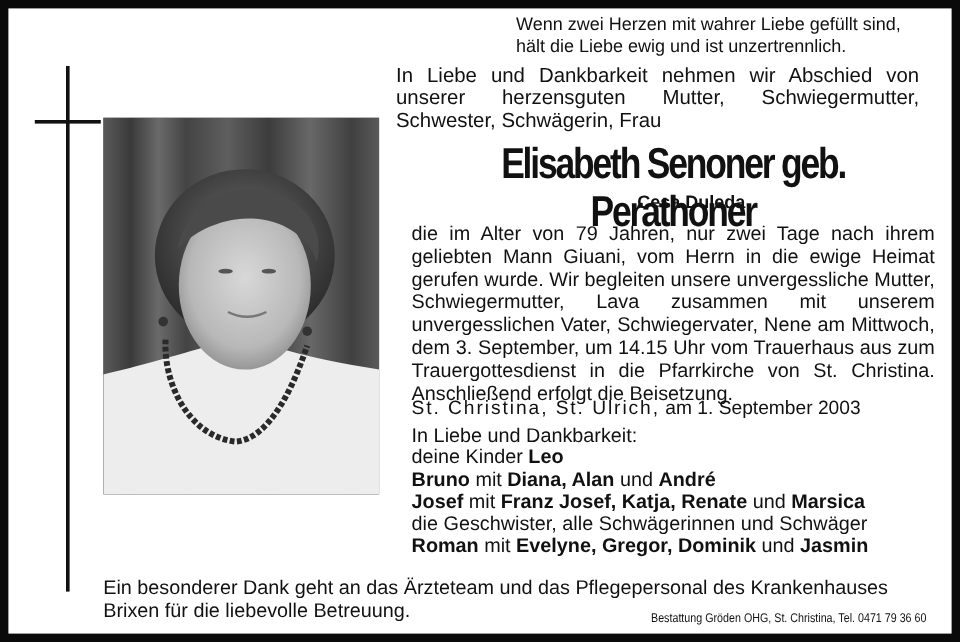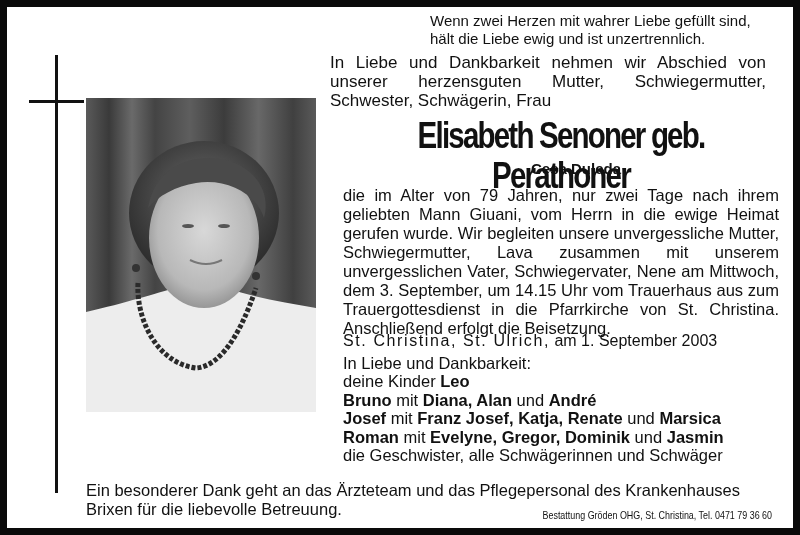--- a/index.html
+++ b/index.html
@@ -105,22 +105,22 @@
   <div>
     <span>deine Kinder </span><b>Leo</b>
   </div>
   <div>
     <b>Bruno</b><span> mit </span><b>Diana, Alan</b><span> und </span><b>André</b>
   </div>
   <div>
     <b>Josef</b><span> mit </span><b>Franz Josef, Katja, Renate</b><span> und </span><b>Marsica</b>
   </div>
   <div>
-    <b>Roman</b><span> mit </span><b>Evelyne, Gregor, Dominik</b><span> und </span><b>Jasmin</b>
+    <span>die Geschwister, alle Schwägerinnen und Schwäger</span>
   </div>
   <div>
-    <span>die Geschwister, alle Schwägerinnen und Schwäger</span>
+    <b>Roman</b><span> mit </span><b>Evelyne, Gregor, Dominik</b><span> und </span><b>Jasmin</b>
   </div>
 </div>
 
 <div class="thanks">Ein besonderer Dank geht an das Ärzteteam und das Pflegepersonal des Krankenhauses Brixen für die liebevolle Betreuung.</div>
 
 <div class="funeral">Bestattung Gröden OHG, St. Christina, Tel. 0471 79 36 60</div>
 
 </body></html>

